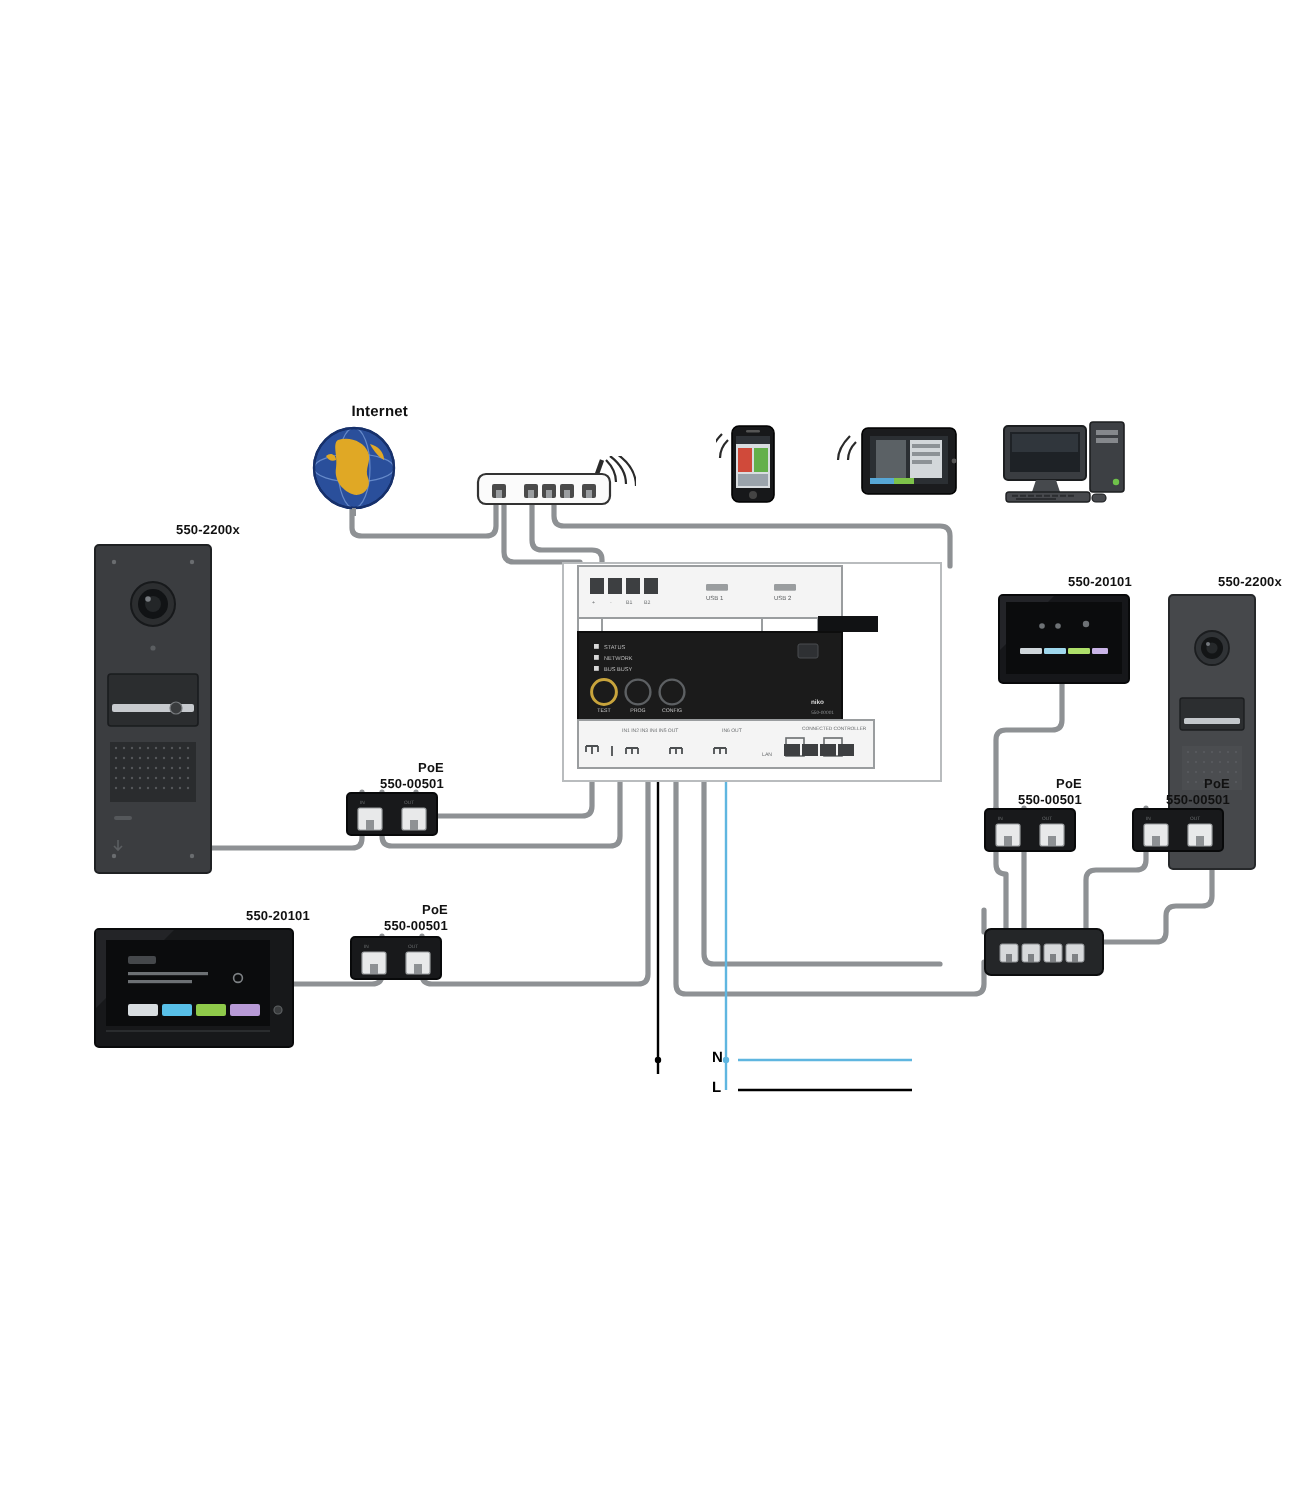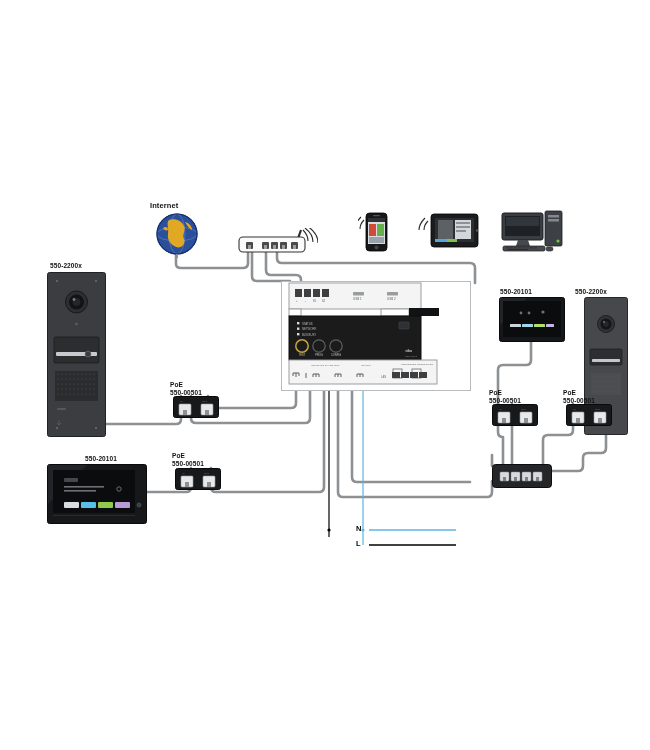--- a/index.html
+++ b/index.html
@@ -1,21 +1,21 @@
 <!DOCTYPE html>
 <html><head>
 <meta charset="utf-8">
 <title>Video Intercom System Wiring Diagram</title>
 <style>
   html,body{margin:0;padding:0;background:#ffffff;}
   body{width:650px;height:750px;position:relative;overflow:hidden;
        font-family:"Liberation Sans", sans-serif;background:#fff;}
   #stage{position:absolute;left:0;top:0;width:650px;height:750px;background:#fff;}
   .lbl{position:absolute;font-family:"Liberation Sans",sans-serif;
-       font-size:6.5px;font-weight:bold;color:#111;text-align:left;
+       font-size:6.5px;font-weight:bold;color:#111;text-align:right;
        letter-spacing:.1px;line-height:8px;white-space:nowrap;}
   .lbl.big{font-size:7.5px;}
   .nl{position:absolute;font-size:7.5px;font-weight:bold;color:#000;}
   svg{position:absolute;left:0;top:0;}
   .dev{position:absolute;}
 </style>
 </head>
 <body>
 
 <div id="stage">

